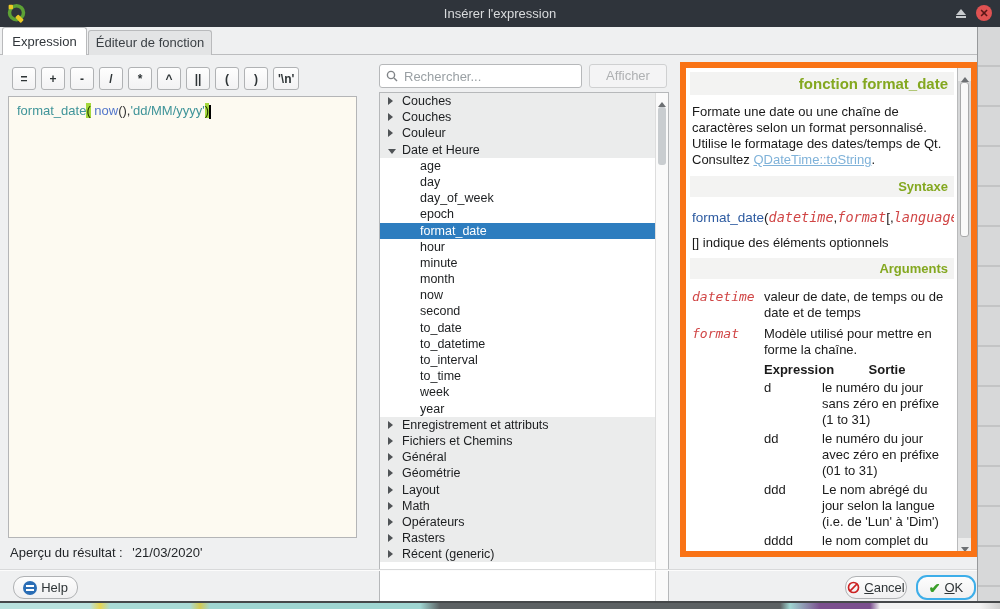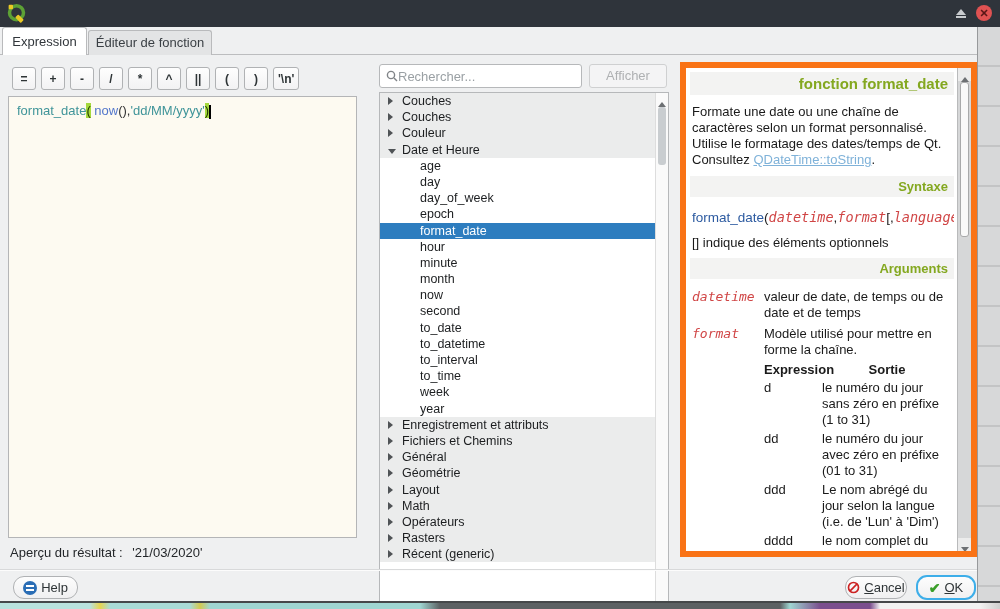--- a/index.html
+++ b/index.html
@@ -30,21 +30,21 @@
   .tok.fn   { color:#3f9499; }
   .tok.fnb  { color:#5276cb; }
   .tok.plain{ color:#333333; }
   .tok.str  { color:#3f9499; }
   .tok.match{ background:#a5d93d; color:#243b00; }
   .caret { display:inline-block; width:2px; height:14px; background:#000; vertical-align:middle; }
 
   
   .search-box { position:absolute; left:379px; top:64px; width:203px; height:24px; background:#fff; border:1px solid #b6b8ba; border-radius:3px; display:flex; align-items:center; padding:0 6px; }
   .search-box svg { flex:0 0 auto; }
-  .search-box input { border:none; outline:none; background:transparent; width:160px; font-size:13px; color:#1d4ed8; }
+  .search-box input { border:none; outline:none; background:transparent; margin-left:6px; width:160px; font-size:13px; color:#1d4ed8; }
   .search-box input::placeholder { color:#9aa0a4; }
   .btn-disabled { position:absolute; left:589px; top:64px; width:78px; height:24px; background:#f4f4f5; border:1px solid #cfd0d1; border-radius:3px; color:#aeb0b2; font-size:13px; text-align:center; line-height:22px; }
 
   .tree { position:absolute; left:379px; top:92px; width:290px; height:554px; background:#ffffff; border:1px solid #b6b8ba; overflow:hidden; }
   .tree-rows { position:absolute; left:0; top:0; right:13px; }
   .tree-row { height:16.2px; line-height:16.2px; font-size:12.5px; color:#1c1e20; display:flex; align-items:center; }
   .tree-row.group { background:#ebecec; }
   .tree-row .arrow { width:10px; margin-left:8px; display:inline-block; }
   .tree-row.group .label { margin-left:4px; }
   .tree-row.child .label { margin-left:40px; }
@@ -106,20 +106,21 @@
 <body>
 
 <div class="window">
 
   <div class="titlebar">
     <svg class="logo" viewBox="0 0 24 24">
       <circle cx="12" cy="11" r="8" fill="none" stroke="#5da135" stroke-width="4"></circle>
       <rect x="14" y="13" width="9" height="5" rx="1" transform="rotate(45 14 13)" fill="#e9c924"></rect>
       <rect x="3" y="2" width="5" height="5" rx="1" fill="#e9c924"></rect>
     </svg>
+    <div class="win-title">Insérer l'expression</div>
     <div class="keepabove"></div>
     <div class="closebtn">✕</div>
   </div>
 
   <div class="tabbar">
     <div class="tab active">Expression</div>
     <div class="tab inactive">Éditeur de fonction</div>
   </div>
 
   <div class="op-toolbar" id="opToolbar">

